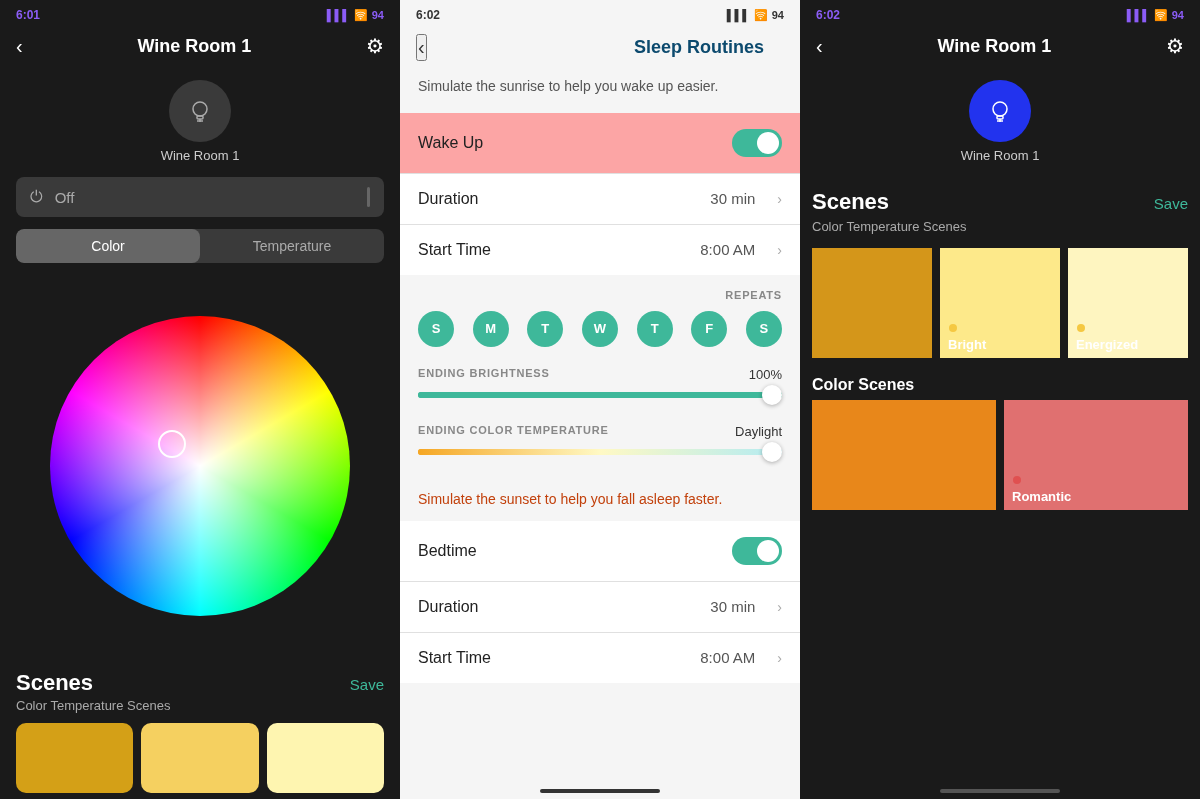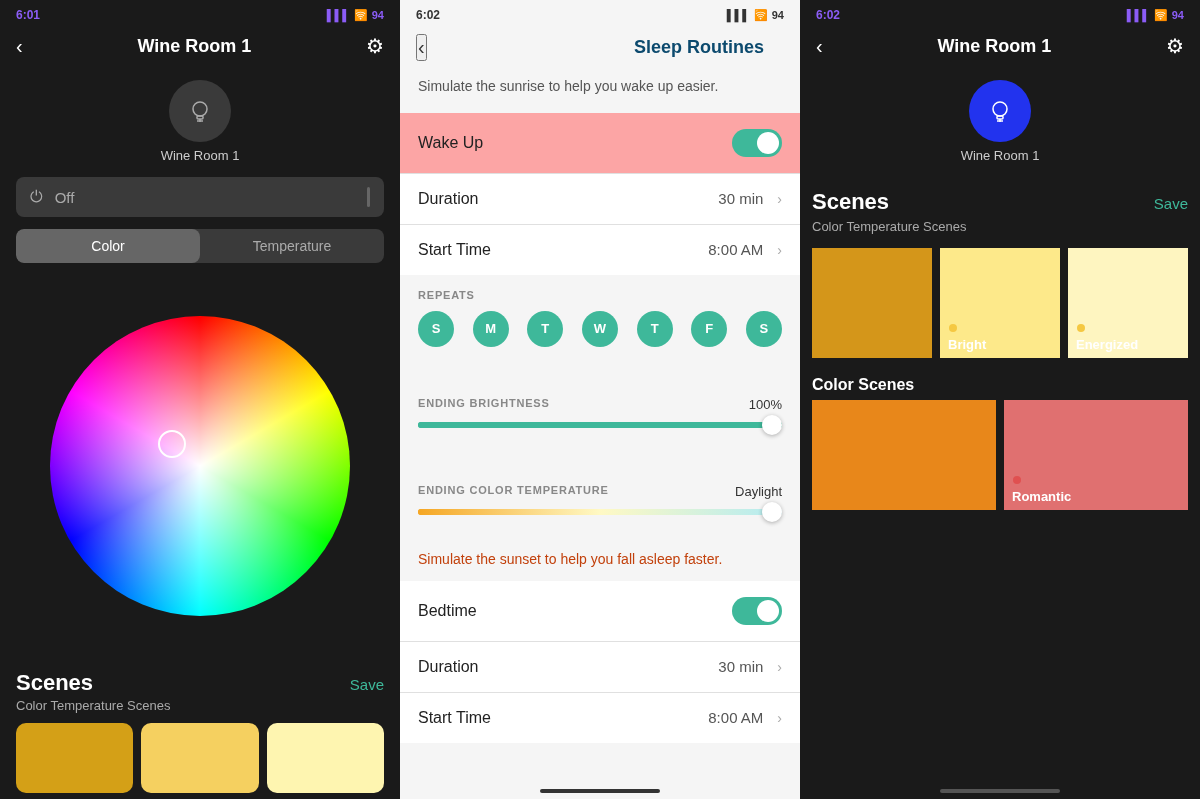--- a/index.html
+++ b/index.html
@@ -270,21 +270,21 @@
       display: flex;
       align-items: center;
       justify-content: space-between;
       padding: 16px 18px;
       background: #fff;
     }
     .setting-label { font-size: 16px; color: #222; }
     .setting-value {
       display: flex;
       align-items: center;
-      gap: 14px;
+      gap: 22px;
       font-size: 15px;
       color: #555;
     }
     .chevron { color: #aaa; font-size: 14px; }
 
     
     .toggle {
       width: 50px;
       height: 28px;
       background: #3eb89a;
@@ -300,20 +300,21 @@
       width: 22px;
       height: 22px;
       background: #fff;
       border-radius: 50%;
     }
 
     
     .repeats-section {
       background: #f5f5f5;
       padding: 14px 18px 10px;
+      text-align: right;
     }
     .repeats-label {
       font-size: 11px;
       font-weight: 700;
       color: #888;
       letter-spacing: 0.8px;
       margin-bottom: 10px;
       text-transform: uppercase;
     }
     .repeats-days {
@@ -337,21 +338,20 @@
 
     
     .slider-section {
       background: #f5f5f5;
       padding: 10px 18px 14px;
     }
     .slider-header {
       display: flex;
       justify-content: space-between;
       margin-bottom: 10px;
-      margin-top: 30px;
     }
     .slider-label {
       font-size: 11px;
       font-weight: 700;
       color: #888;
       letter-spacing: 0.8px;
       text-transform: uppercase;
     }
     .slider-value { font-size: 13px; color: #333; font-weight: 500; }
     .slider-track {

